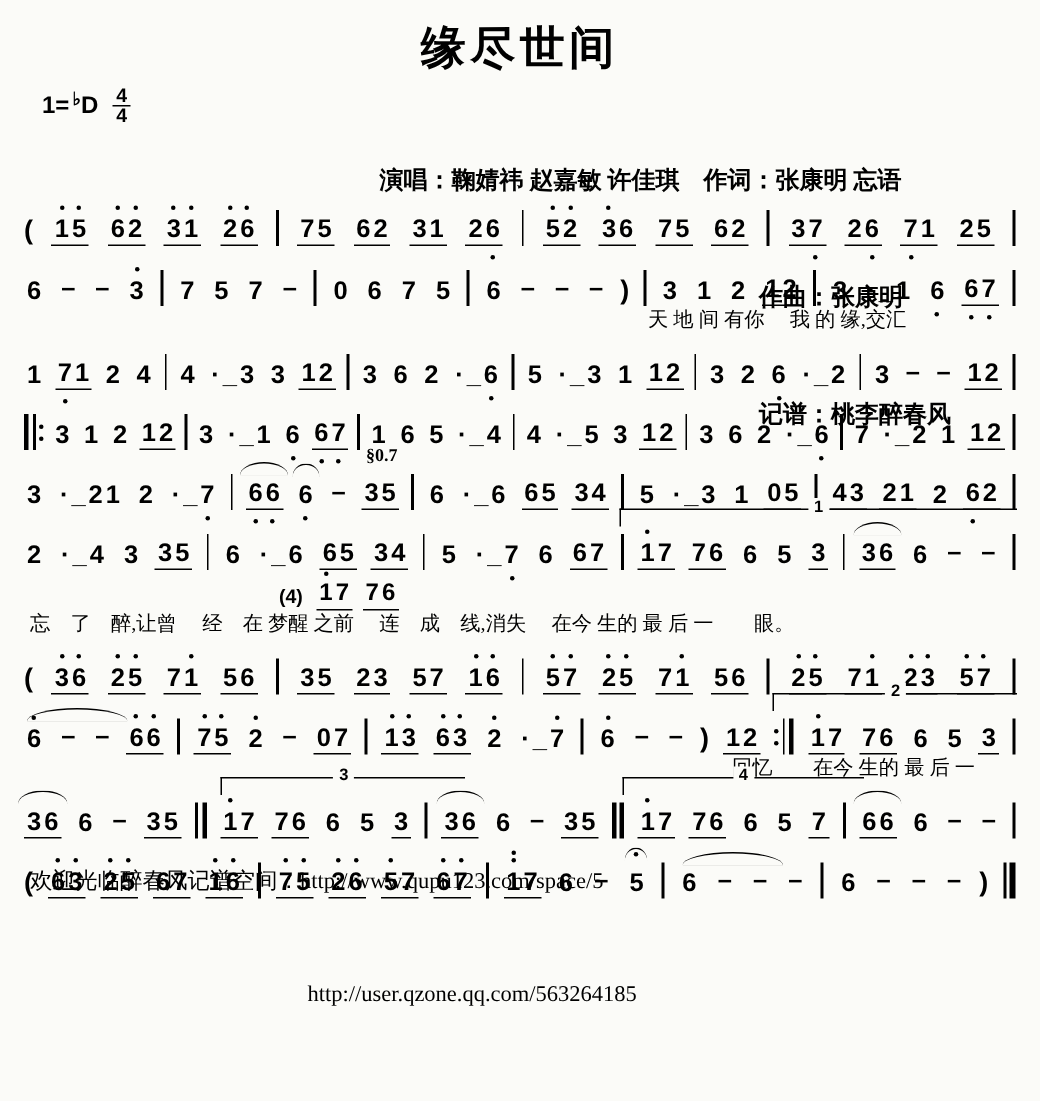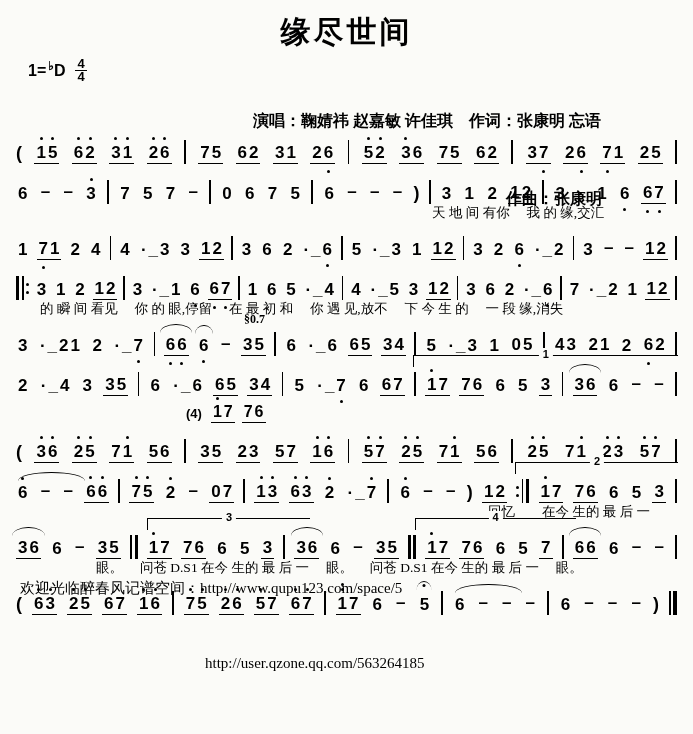--- a/index.html
+++ b/index.html
@@ -81,20 +81,21 @@
         <span class="flat">♭</span>
         <span>D</span>
       <span class="frac">
         <span class="num">4</span>
         <span>4</span>
       </span>
     </div>
     <div class="credits">
       <div class="crow"><span>演唱：鞠婧祎 赵嘉敏 许佳琪</span>　<span>作词：张康明 忘语</span></div>
       <div class="crow ind">作曲：张康明</div>
+      <div class="crow ind">记谱：桃李醉春风</div>
     </div>
   </div>
 
   <div class="score">
       <div class="sys">
         <div class="nline">
           <span class="paren">(</span>
           <span class="tok u">
             <span class="nch">1<span class="dA" style="top: -6px;"></span></span>
             <span class="nch">5<span class="dA" style="top: -6px;"></span></span>
@@ -427,21 +428,20 @@
           </span>
           <span class="tok">
             <span class="nch">1</span>
           </span>
           <span class="tok u">
             <span class="nch">1</span>
             <span class="nch">2</span>
           </span>
           <span class="bar"></span>
         </div>
-        <div class="lyrics" style="padding-left: 24px;">的 瞬 间 看见　 你 的 眼,停留　 在 最 初 和　 你 遇 见,放不　 下 今 生 的　 一 段 缘,消失</div>
       </div>
       <div class="sys">
         <div class="nline">
           <span class="segno" style="left: 34.5%;">§0.7</span>
           <span class="tok">
             <span class="nch">3</span>
           </span>
           <span class="tok">
             <span class="aug">·</span>
             <span class="nch">_</span>
@@ -611,20 +611,21 @@
           <span class="sm">(4)</span>
           <span class="tok u">
             <span class="nch">1<span class="dA" style="top: -6px;"></span></span>
             <span class="nch">7</span>
           </span>
           <span class="tok u">
             <span class="nch">7</span>
             <span class="nch">6</span>
           </span>
         </div>
+        <div class="lyrics" style="padding-left: 4px;">忘　了　醉,让曾　 经　在 梦醒 之前　 连　成　线,消失　 在今 生的 最 后 一　　眼。</div>
       </div>
       <div class="sys">
         <div class="nline">
           <span class="paren">(</span>
           <span class="tok u">
             <span class="nch">3<span class="dA" style="top: -6px;"></span></span>
             <span class="nch">6<span class="dA" style="top: -6px;"></span></span>
           </span>
           <span class="tok u">
             <span class="nch">2<span class="dA" style="top: -6px;"></span></span>
@@ -860,21 +861,20 @@
             <span class="nch">6</span>
             <span class="slur"></span>
           </span>
           <span class="tok">
             <span class="nch">6</span>
           </span>
           <span class="dash">–</span>
           <span class="dash">–</span>
           <span class="bar"></span>
         </div>
-        <div class="lyrics" style="padding-left: 80px;">眼。　 问苍 D.S1 在今 生的 最 后 一　 眼。　 问苍 D.S1 在今 生的 最 后 一　 眼。</div>
       </div>
       <div class="sys">
         <div class="nline">
           <span class="paren">(</span>
           <span class="tok u">
             <span class="nch">6<span class="dA" style="top: -6px;"></span></span>
             <span class="nch">3<span class="dA" style="top: -6px;"></span></span>
           </span>
           <span class="tok u">
             <span class="nch">2<span class="dA" style="top: -6px;"></span></span>

